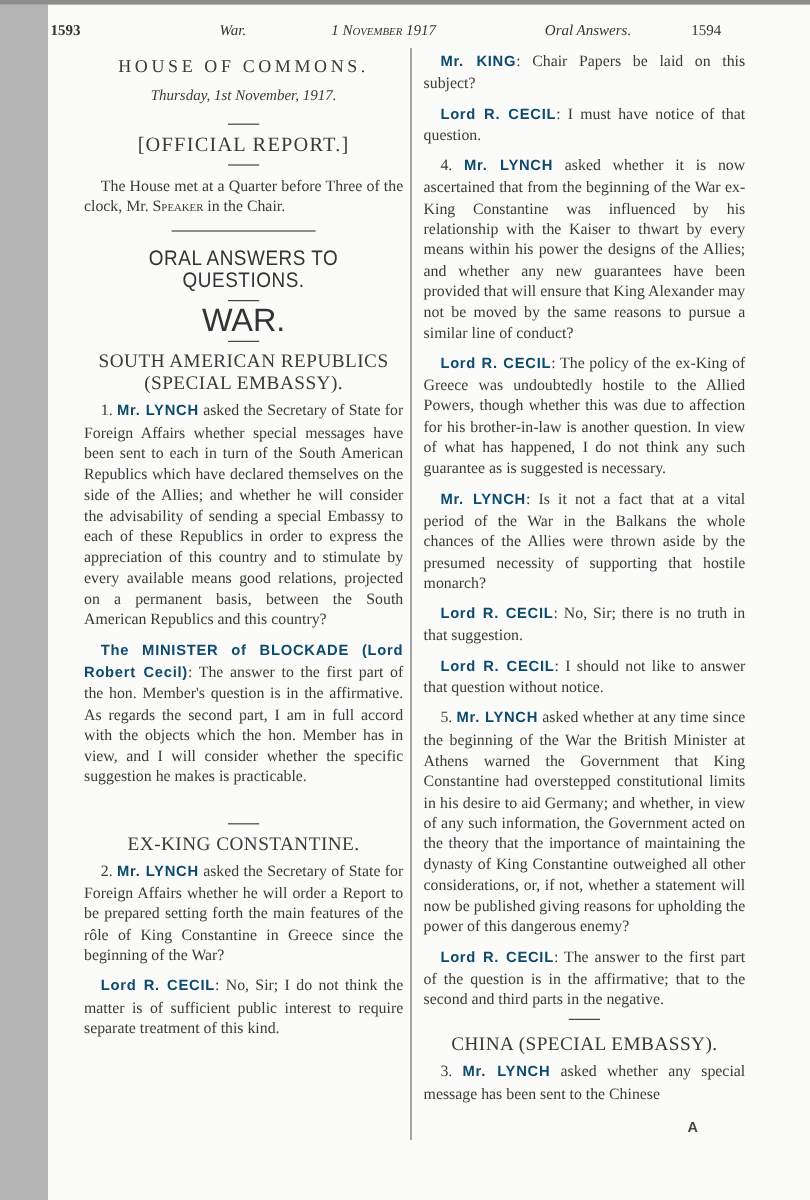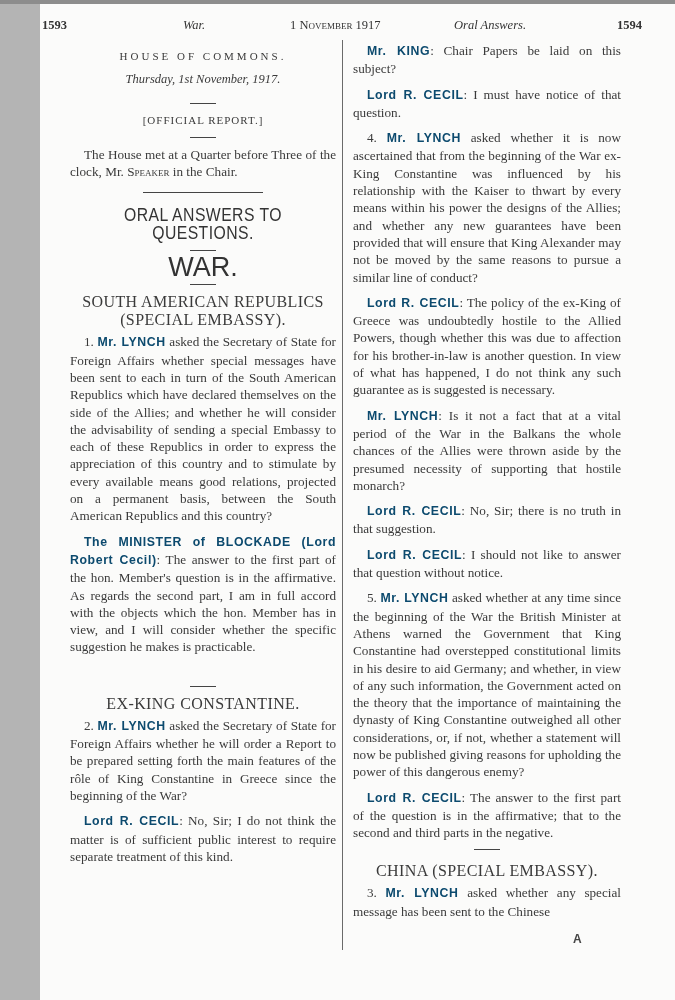--- a/index.html
+++ b/index.html
@@ -6,39 +6,39 @@
   body { width:675px; height:1000px; background:#fbfbfa; position:relative; overflow:hidden;
          font-family:"Liberation Serif","DejaVu Serif",serif; color:#3a3a3a; }
   .topbar { position:absolute; left:0; top:0; width:675px; height:4px; background:#8d8d8d; }
   .leftstrip { position:absolute; left:0; top:4px; width:40px; height:996px; background:#b4b4b4; }
   .page { position:absolute; left:40px; top:4px; width:635px; height:996px; background:#fbfbfa; }
 
   .header { position:absolute; top:14px; left:0; width:635px; height:20px; font-size:12.5px; color:#333; }
   .header span { position:absolute; top:0; }
   .h-left { left:2px; font-weight:bold; }
   .h-war { left:143px; font-style:italic; }
-  .h-date { left:250px; }
+  .h-date { left:236px;font-style:italic; }
   .h-oral { left:414px; font-style:italic; }
-  .h-right { left:536px; font-weight:bold;margin-left:41px; }
+  .h-right { left:536px; font-weight:normal; }
   .smallcaps { font-variant:small-caps; }
 
   .divider { position:absolute; left:302px; top:36px; width:1px; height:910px; background:#6a6a6a; }
 
   .col { position:absolute; top:38px; font-size:13.2px; line-height:17.3px; text-align:justify; }
   .col-left { left:30px; width:266px; }
   .col-right { left:313px; width:268px; }
 
   p { margin:0 0 8px 0; text-indent:14px; }
   .spk { font-family:"Liberation Sans","DejaVu Sans",sans-serif; font-weight:bold; font-size:12.3px; letter-spacing:0.6px; color:#0c4a6e; }
   .rule { width:26px; height:1px; background:#444; margin:8px auto; }
   .longrule { width:120px; height:1px; background:#444; margin:12px auto 14px auto; }
 
-  .hoc { text-align:center; font-size:11px; letter-spacing:3px; margin:6px 0 6px 0; }
+  .hoc { text-align:center; font-size:15px; letter-spacing:3px; margin:6px 0 6px 0; }
   .date { text-align:center; font-style:italic; font-size:12.5px; margin-bottom:14px; }
-  .official { text-align:center; font-size:11px; letter-spacing:1px; margin:8px 0 8px 0; }
+  .official { text-align:center; font-size:17px; letter-spacing:1px; margin:8px 0 8px 0; }
   .oral-heading { text-align:center; font-family:"Liberation Sans","DejaVu Sans",sans-serif; font-size:17.5px; letter-spacing:0.5px; color:#333; transform:scaleX(0.9); margin:0 0 6px 0; }
   .war-heading { text-align:center; font-family:"Liberation Sans","DejaVu Sans",sans-serif; font-size:27px; color:#333; margin:4px 0 6px 0; }
   .subhead { text-align:center; font-size:16px; letter-spacing:0.4px; line-height:18px; margin:6px 0 4px 0; }
   .signature { position:absolute; left:533px; top:928px; font-family:"Liberation Sans","DejaVu Sans",sans-serif; font-weight:bold; font-size:12px; color:#444; }
 </style>
 </head>
 <body>
 
 <div class="topbar"></div>
 <div class="leftstrip"></div>

